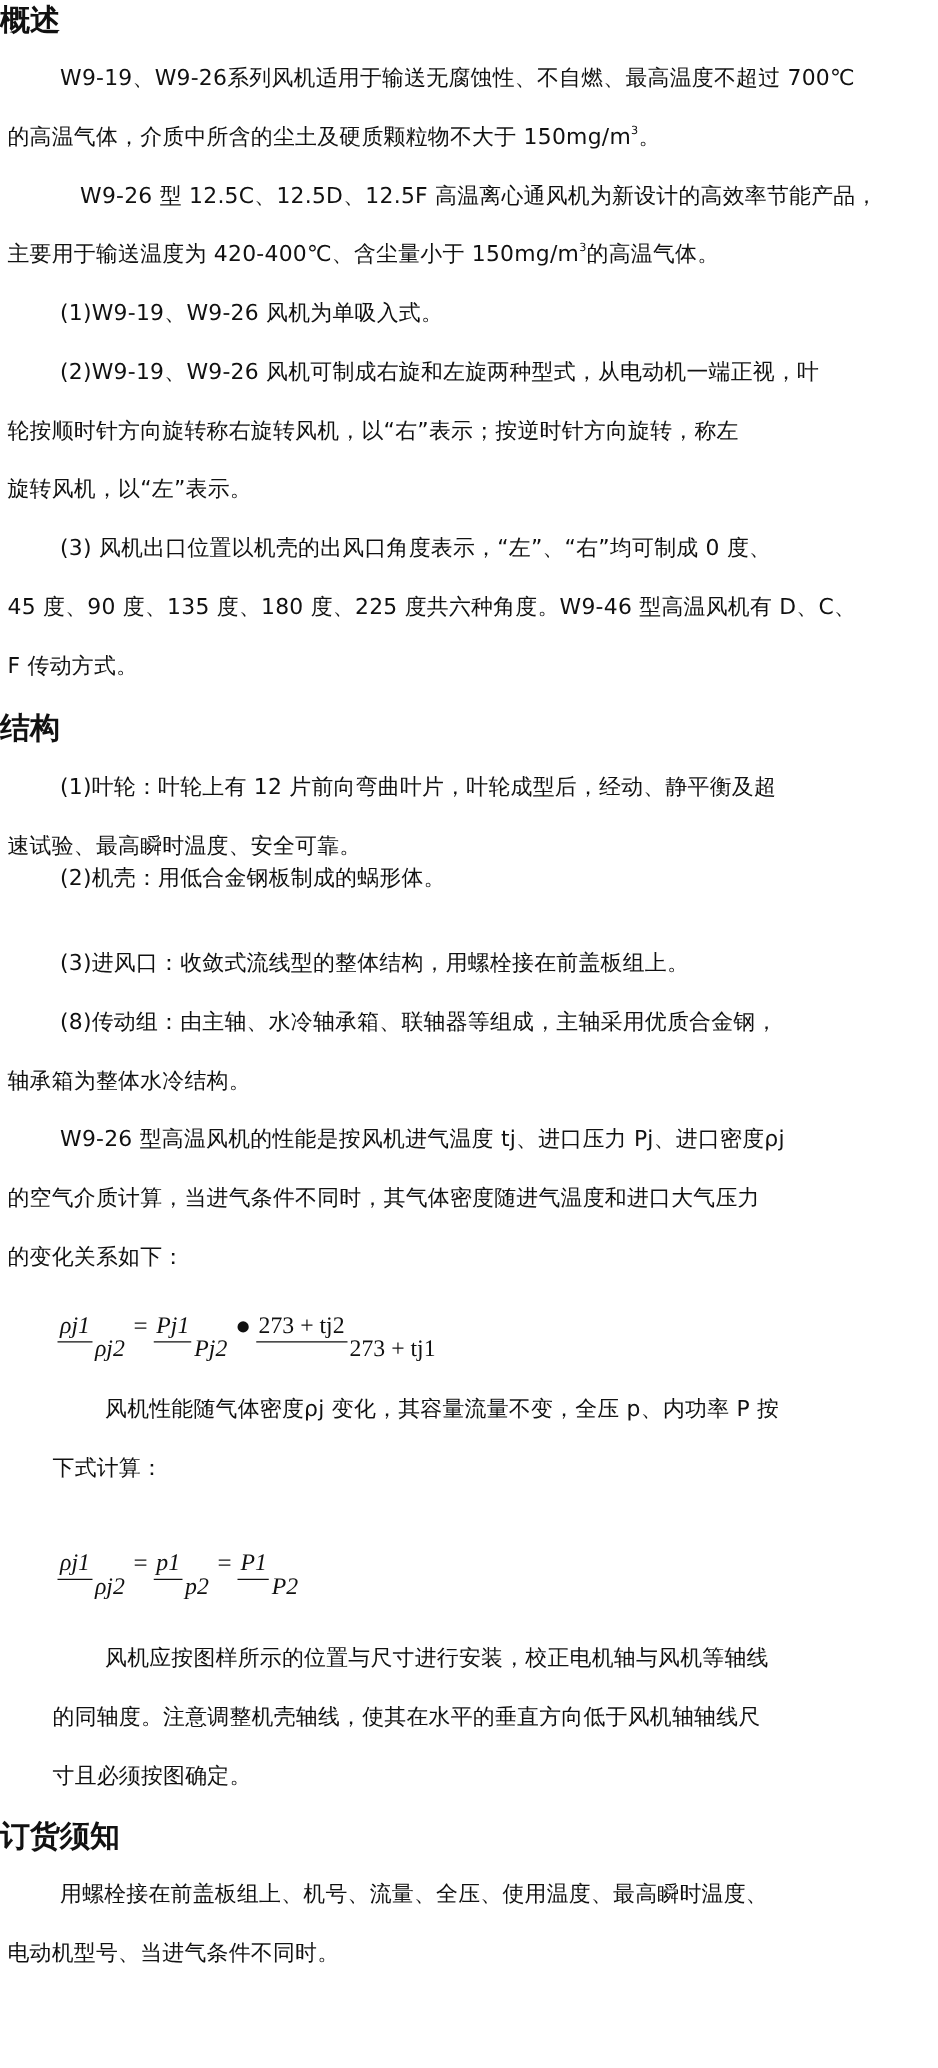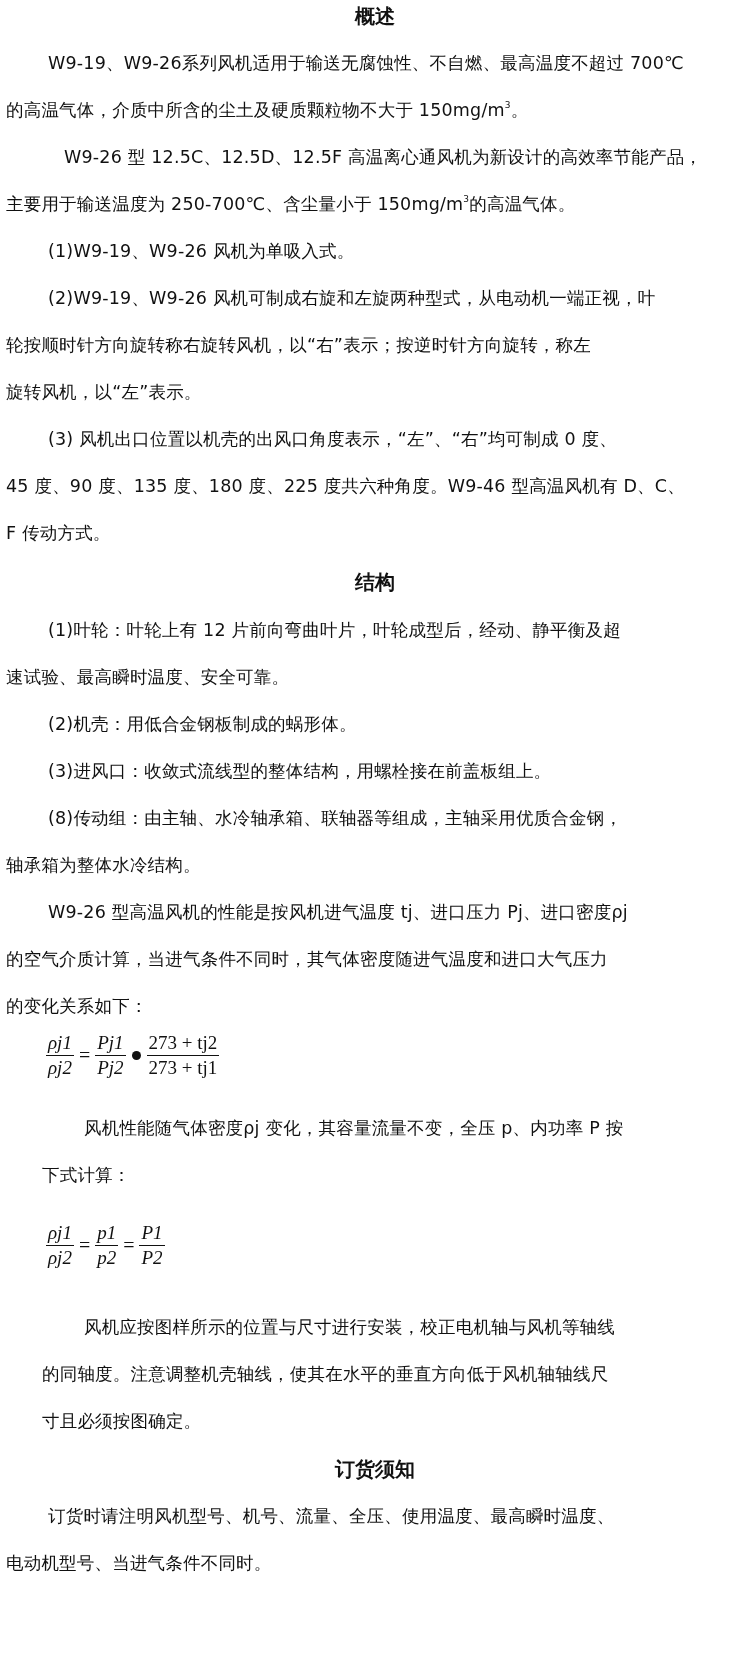--- a/index.html
+++ b/index.html
@@ -6,59 +6,59 @@
   body {
     width: 750px; height: 1654px; overflow: hidden; position: relative;
     font-family: "DejaVu Sans", "Liberation Sans", sans-serif;
     color: #111111;
   }
   .line {
     position: absolute; left: 0; white-space: nowrap;
     font-size: 17.5px; line-height: 22px; letter-spacing: 0.2px;
   }
   .heading {
-    position: absolute; left: 0; width: 750px; text-align: center;
-    font-size: 20px; font-weight: bold; line-height: 22px;
+    position: absolute; left: 0; width: 750px; text-align: left;
+    font-size: 24px; font-weight: bold; line-height: 22px;
   }
   sup { font-size: 9px; vertical-align: 8px; line-height: 0; }
   .formula {
     position: absolute; font-family: "Liberation Serif", "DejaVu Serif", serif;
     font-style: italic; font-size: 19px; display: flex; align-items: center;
   }
-  .frac { display: inline-flex; flex-direction: column; align-items: center; margin: 0 2px; justify-content: space-between; }
+  .frac { display: inline-flex; flex-direction: row; align-items: center; margin: 0 2px; justify-content: space-between; }
   .frac .num { padding: 0 2px 1px 2px; border-bottom: 1.3px solid #111; line-height: 22px; }
-  .frac .den { padding: 1px 2px 0 2px; line-height: 22px; }
+  .frac .den { padding: 1px 2px 0 2px; line-height: 22px; margin-top: 36px; }
   .op { font-style: normal; margin: 0 3px; font-size: 20px; }
   .dot { width: 9px; height: 9px; border-radius: 50%; background: #111; margin: 0 4px; }
   .up { font-style: normal; }
 </style>
 </head>
 <body>
 
 <div class="heading" style="top:5px">概述</div>
 <div class="line" style="top:52px;left:48px">W9-19、W9-26系列风机适用于输送无腐蚀性、不自燃、最高温度不超过 700℃</div>
 <div class="line" style="top:99px;left:6px"><span>的高温气体，介质中所含的尘土及硬质颗粒物不大于 150mg/m</span><sup>3</sup><span>。</span></div>
 
 <div class="line" style="top:146px;left:64px">W9-26 型 12.5C、12.5D、12.5F 高温离心通风机为新设计的高效率节能产品，</div>
-<div class="line" style="top:193px;left:6px"><span>主要用于输送温度为 250-700℃、含尘量小于 150mg/m</span><sup>3</sup><span>的高温气体。</span></div>
+<div class="line" style="top:193px;left:6px"><span>主要用于输送温度为 420-400℃、含尘量小于 150mg/m</span><sup>3</sup><span>的高温气体。</span></div>
 
 <div class="line" style="top:240px;left:48px">(1)W9-19、W9-26 风机为单吸入式。</div>
 
 <div class="line" style="top:287px;left:48px">(2)W9-19、W9-26 风机可制成右旋和左旋两种型式，从电动机一端正视，叶</div>
 <div class="line" style="top:334px;left:6px">轮按顺时针方向旋转称右旋转风机，以“右”表示；按逆时针方向旋转，称左</div>
 <div class="line" style="top:381px;left:6px">旋转风机，以“左”表示。</div>
 
 <div class="line" style="top:428px;left:48px">(3) 风机出口位置以机壳的出风口角度表示，“左”、“右”均可制成 0 度、</div>
 <div class="line" style="top:475px;left:6px">45 度、90 度、135 度、180 度、225 度共六种角度。W9-46 型高温风机有 D、C、</div>
 <div class="line" style="top:522px;left:6px">F 传动方式。</div>
 
 <div class="heading" style="top:571px">结构</div>
 <div class="line" style="top:619px;left:48px">(1)叶轮：叶轮上有 12 片前向弯曲叶片，叶轮成型后，经动、静平衡及超</div>
 <div class="line" style="top:666px;left:6px">速试验、最高瞬时温度、安全可靠。</div>
-<div class="line" style="top:713px;left:48px">(2)机壳：用低合金钢板制成的蜗形体。</div>
+<div class="line" style="top:692px;left:48px">(2)机壳：用低合金钢板制成的蜗形体。</div>
 <div class="line" style="top:760px;left:48px">(3)进风口：收敛式流线型的整体结构，用螺栓接在前盖板组上。</div>
 <div class="line" style="top:807px;left:48px">(8)传动组：由主轴、水冷轴承箱、联轴器等组成，主轴采用优质合金钢，</div>
 <div class="line" style="top:854px;left:6px">轴承箱为整体水冷结构。</div>
 
 <div class="line" style="top:901px;left:48px">W9-26 型高温风机的性能是按风机进气温度 tj、进口压力 Pj、进口密度ρj</div>
 <div class="line" style="top:948px;left:6px">的空气介质计算，当进气条件不同时，其气体密度随进气温度和进口大气压力</div>
 <div class="line" style="top:995px;left:6px">的变化关系如下：</div>
 
 <div class="formula" style="top:1032px;left:44px">
   <span class="frac">
@@ -95,14 +95,14 @@
       <span class="num">P1</span>
       <span class="den">P2</span>
     </span>
 </div>
 
 <div class="line" style="top:1316px;left:84px">风机应按图样所示的位置与尺寸进行安装，校正电机轴与风机等轴线</div>
 <div class="line" style="top:1363px;left:42px">的同轴度。注意调整机壳轴线，使其在水平的垂直方向低于风机轴轴线尺</div>
 <div class="line" style="top:1410px;left:42px">寸且必须按图确定。</div>
 
 <div class="heading" style="top:1458px">订货须知</div>
-<div class="line" style="top:1505px;left:48px">订货时请注明风机型号、机号、流量、全压、使用温度、最高瞬时温度、</div>
+<div class="line" style="top:1505px;left:48px">用螺栓接在前盖板组上、机号、流量、全压、使用温度、最高瞬时温度、</div>
 <div class="line" style="top:1552px;left:6px">电动机型号、当进气条件不同时。</div>
 
 </body></html>

